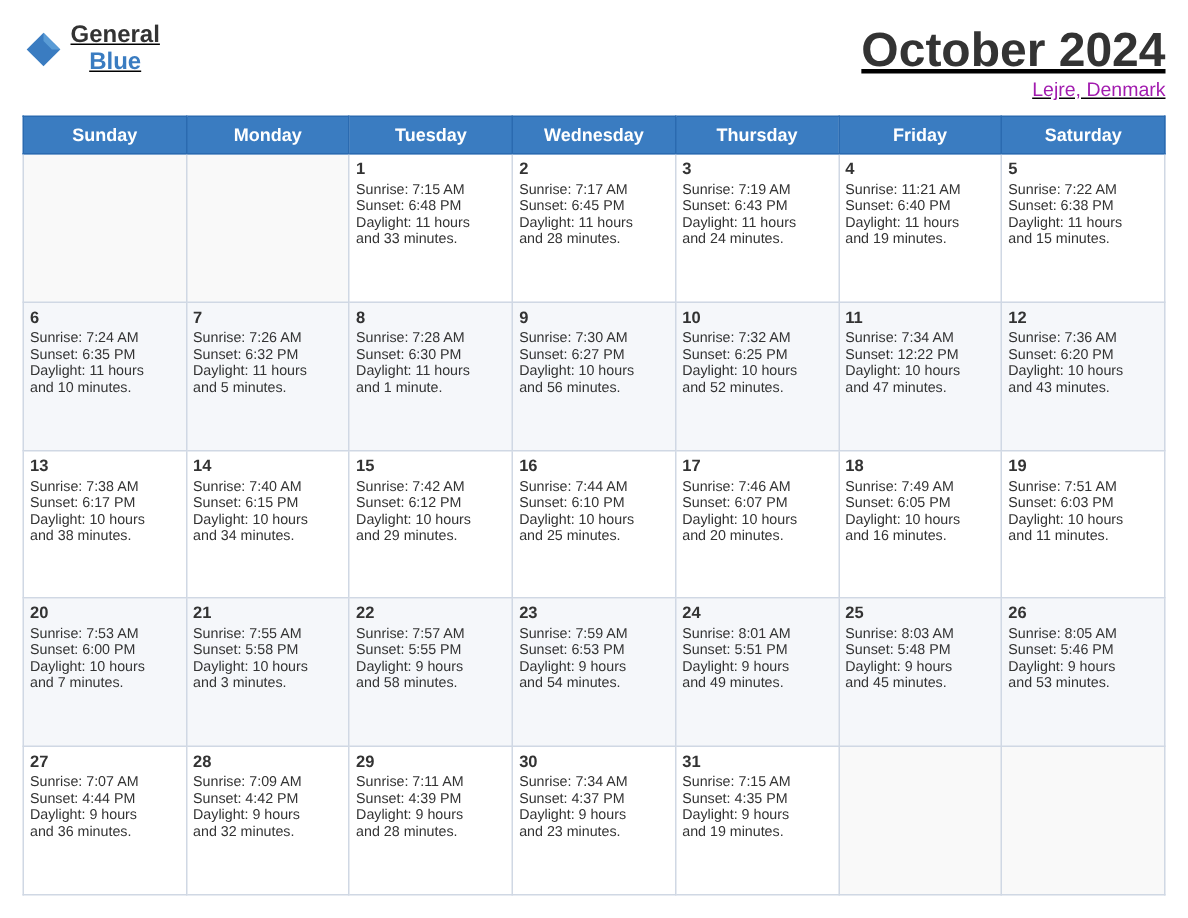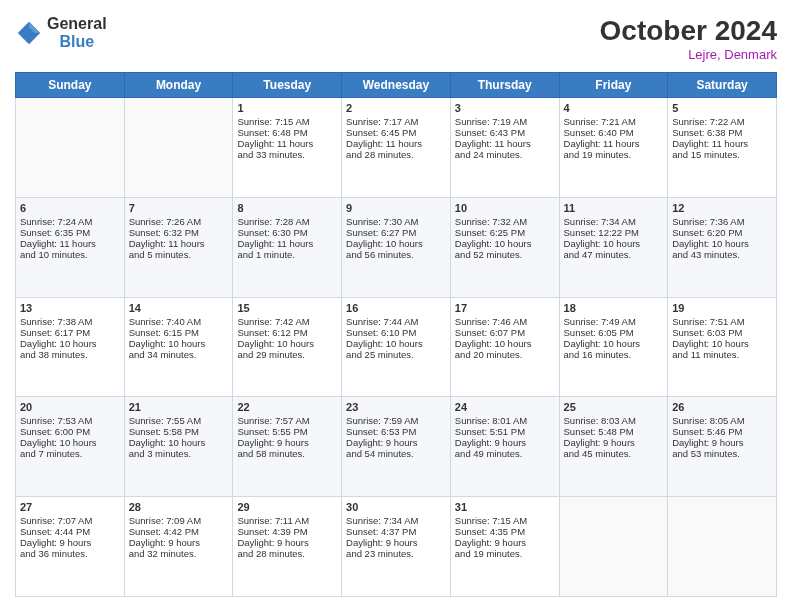--- a/index.html
+++ b/index.html
@@ -15,20 +15,21 @@
       height: 612px;
       padding: 15px;
       display: flex;
       flex-direction: column;
     }
     .header {
       display: flex;
       justify-content: space-between;
       align-items: flex-start;
       margin-bottom: 10px;
+      text-decoration: underline;
     }
     .logo {
       display: flex;
       align-items: center;
     }
     .logo-text {
       display: flex;
       flex-direction: column;
       line-height: 1.1;
     }
@@ -45,21 +46,21 @@
     }
     .logo-icon {
       width: 28px;
       height: 28px;
       margin-right: 4px;
     }
     .title-section {
       text-align: right;
     }
     .month-title {
-      font-size: 28px;
+      font-size: 32px;
       font-weight: bold;
       color: #333;
       text-align: center;
     }
     .location {
       font-size: 13px;
       color: #a21caf;
     }
     .calendar {
       flex: 1;
@@ -151,21 +152,21 @@
           </td>
           <td>
             <span class="day-num">3</span>
             <div>Sunrise: 7:19 AM</div>
             <div>Sunset: 6:43 PM</div>
             <div>Daylight: 11 hours</div>
             <div>and 24 minutes.</div>
           </td>
           <td>
             <span class="day-num">4</span>
-            <div>Sunrise: 7:21 AM</div>
+            <div>Sunrise: 11:21 AM</div>
             <div>Sunset: 6:40 PM</div>
             <div>Daylight: 11 hours</div>
             <div>and 19 minutes.</div>
           </td>
           <td>
             <span class="day-num">5</span>
             <div>Sunrise: 7:22 AM</div>
             <div>Sunset: 6:38 PM</div>
             <div>Daylight: 11 hours</div>
             <div>and 15 minutes.</div>

